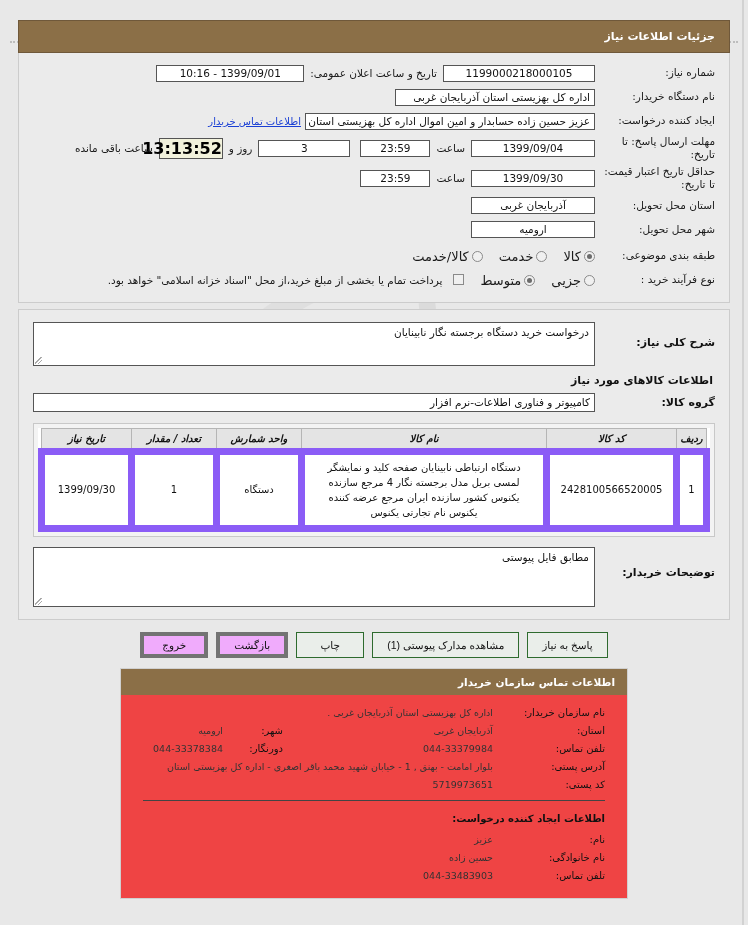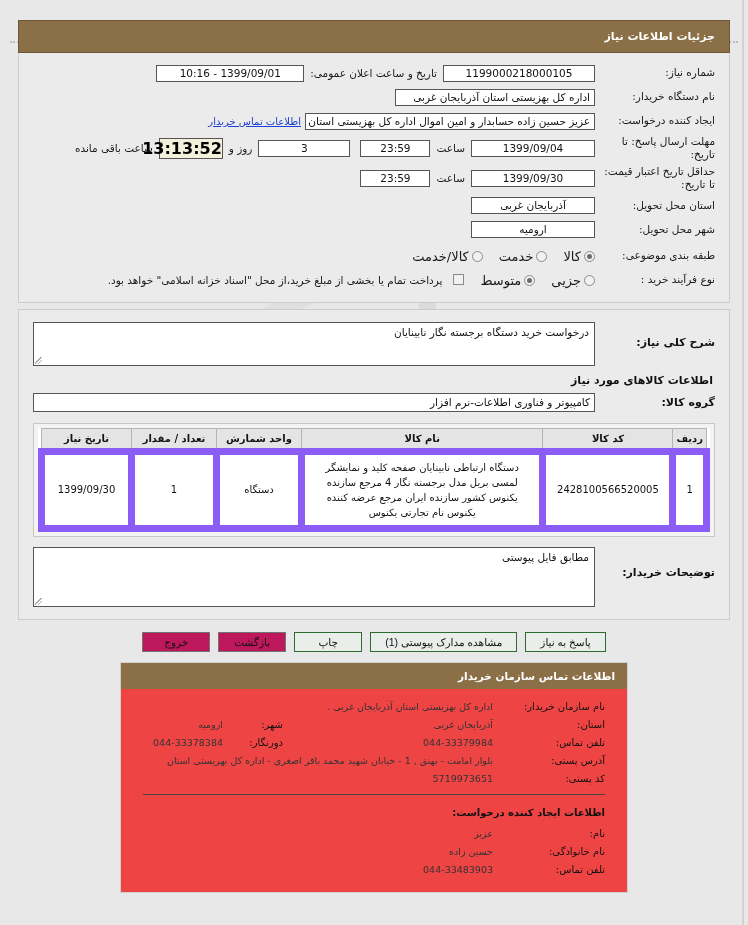--- a/index.html
+++ b/index.html
@@ -210,20 +210,21 @@
     font-size: 10px;
   }
   table.goods th {
     background: #e4e4e4;
     border: 1px solid #b5b5b5;
     font-weight: bold;
     color: #111;
     padding: 4px 3px;
     text-align: center;
     font-size: 10px;
+    font-style: italic;
   }
   table.goods td {
     border: 7px solid #8b5cf6;
     padding: 5px 4px;
     text-align: center;
     color: #111;
     vertical-align: middle;
     font-size: 10px;
     line-height: 1.5;
   }
@@ -245,22 +246,22 @@
     font-size: 10.5px;
     padding: 3px 14px;
     border: 1px solid #2e6b2e;
     background: #eaeeea;
     color: #111;
     cursor: pointer;
     min-width: 68px;
     text-align: center;
   }
   .btn.danger {
-    border: 1px solid #737373;
-    background: #be185d;
+    border: 4px solid #737373;
+    background: #f0abfc;
   }
 
   .contact-card {
     position: relative;
     z-index: 2;
     width: 508px;
     margin: 4px auto 16px auto;
     background: #ef4444;
     border: 1px solid #d0d0d0;
   }

